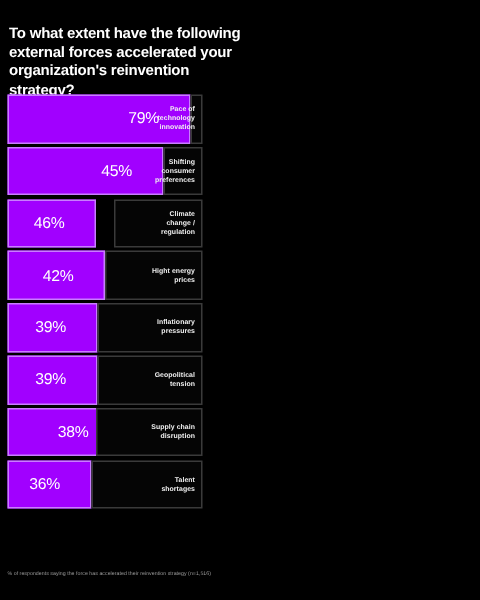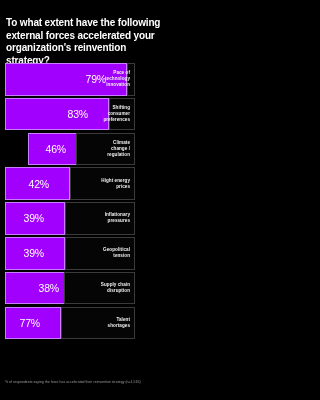--- a/index.html
+++ b/index.html
@@ -103,30 +103,30 @@
           <span class="bar-value">79%</span>
         </div>
         <div class="label-box" style="left: 127px;">
           <span class="label-text">Pace of
 technology
 innovation</span>
         </div>
       </div>
       <div class="row">
         <div class="bar" style="width: 104px;">
-          <span class="bar-value">83%</span>
+          <span class="bar-value">45%</span>
         </div>
         <div class="label-box" style="left: 109px;">
           <span class="label-text">Shifting
 consumer
 preferences</span>
         </div>
       </div>
       <div class="row">
-        <div class="bar" style="width: 59px; margin-left: 23px;">
+        <div class="bar" style="width: 59px;">
           <span class="bar-value">46%</span>
         </div>
         <div class="label-box" style="left: 76px;">
           <span class="label-text">Climate
 change /
 regulation</span>
         </div>
       </div>
       <div class="row">
         <div class="bar" style="width: 65px;">
@@ -159,21 +159,21 @@
         <div class="bar" style="width: 75px;">
           <span class="bar-value">38%</span>
         </div>
         <div class="label-box" style="left: 64px;">
           <span class="label-text">Supply chain
 disruption</span>
         </div>
       </div>
       <div class="row">
         <div class="bar" style="width: 56px;">
-          <span class="bar-value">77%</span>
+          <span class="bar-value">36%</span>
         </div>
         <div class="label-box" style="left: 61px;">
           <span class="label-text">Talent
 shortages</span>
         </div>
       </div>
     </div>
 
   <div id="footnote">% of respondents saying the force has accelerated their reinvention strategy (n=1,516)</div>
 

